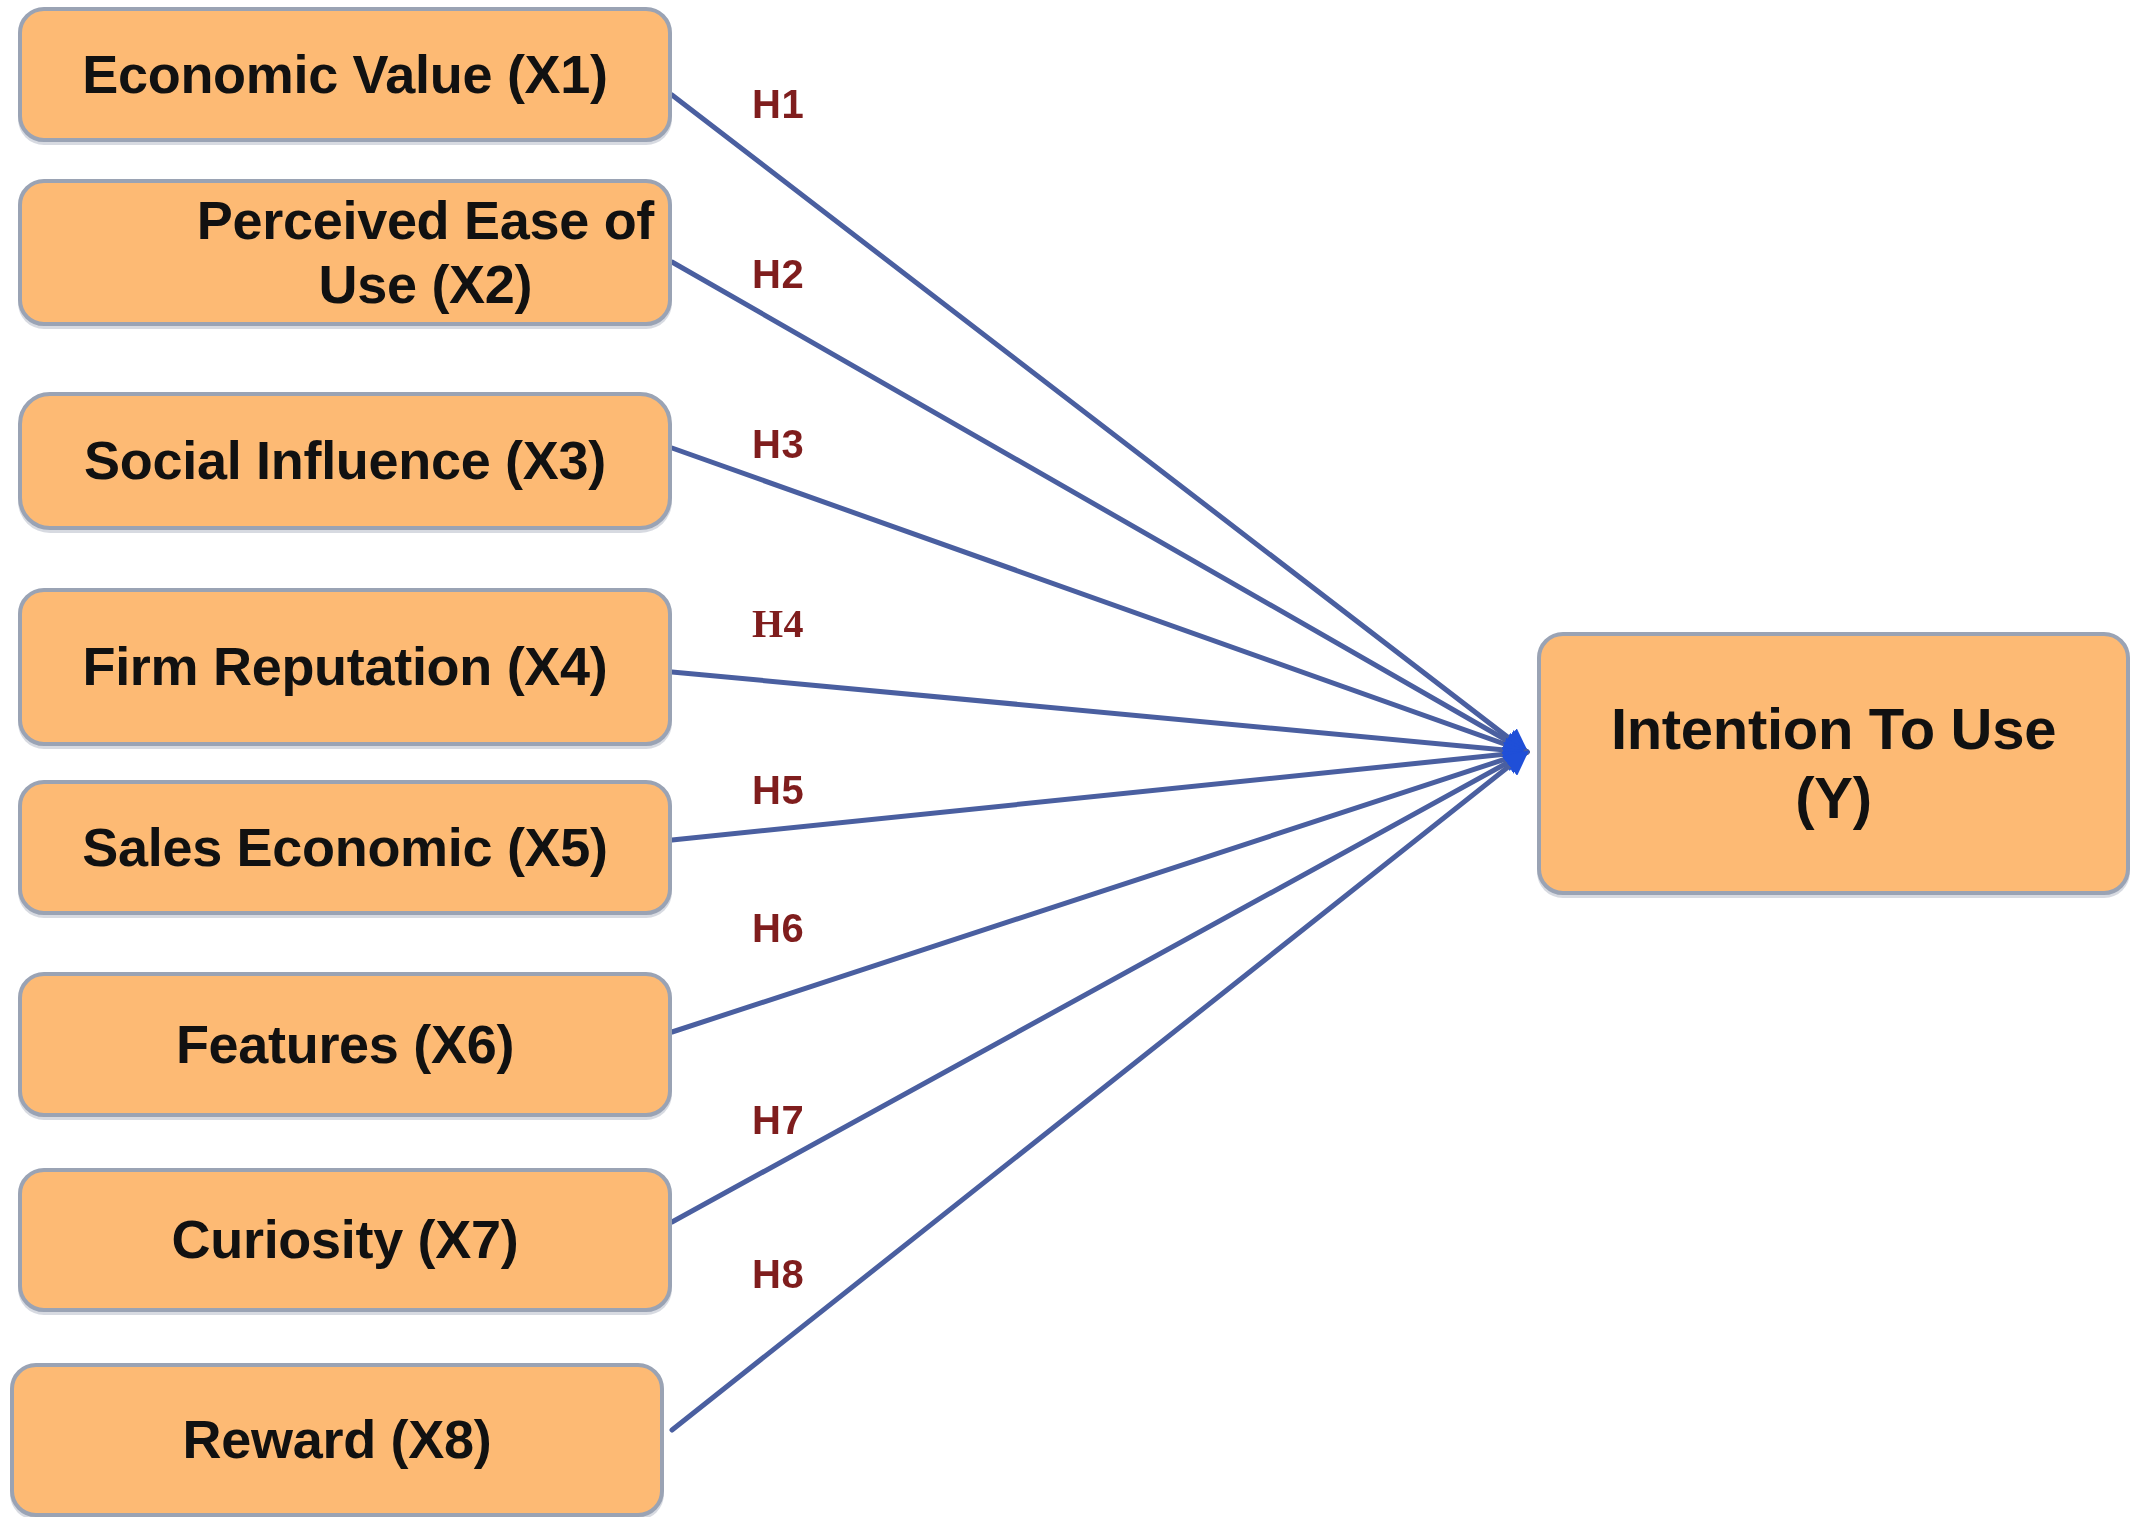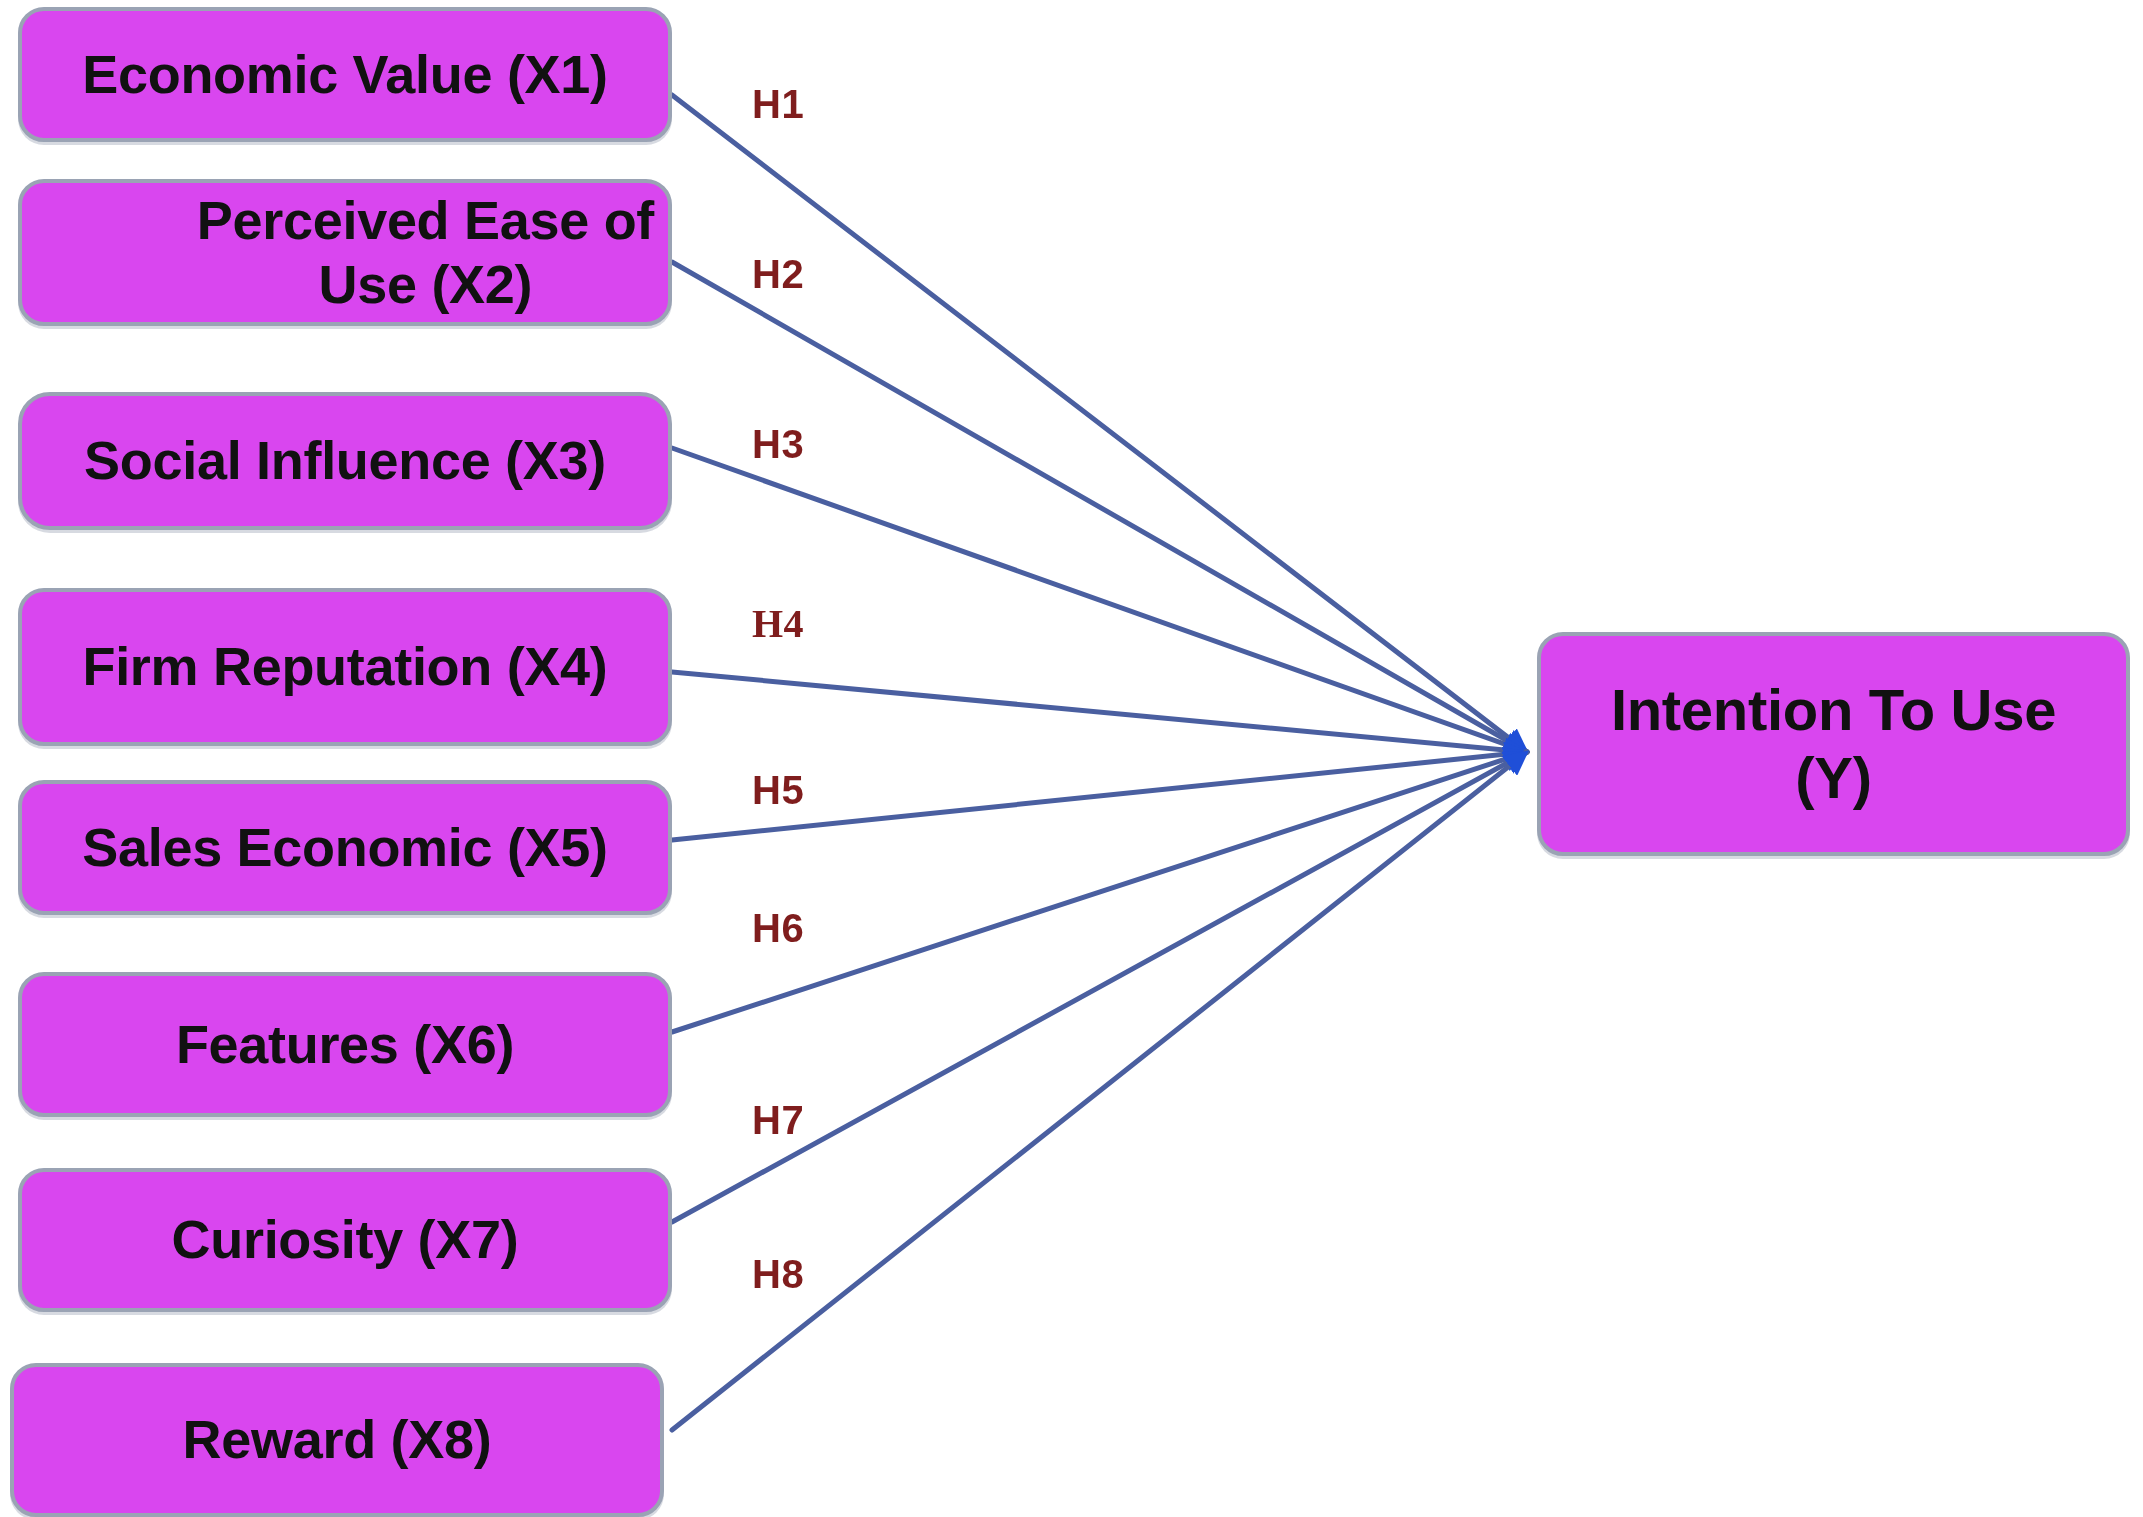--- a/index.html
+++ b/index.html
@@ -22,21 +22,21 @@
     position: absolute;
     left: 0;
     top: 0;
     width: 2143px;
     height: 1517px;
     pointer-events: none;
   }
   .node-box {
     position: absolute;
     box-sizing: border-box;
-    background: #d946ef;
+    background: #fdba74;
     border: 4px solid #9aa3b4;
     border-radius: 26px;
     display: flex;
     align-items: center;
     justify-content: center;
     text-align: center;
     color: #111111;
     font-weight: 700;
     letter-spacing: -0.3px;
     line-height: 1.18;
@@ -49,21 +49,21 @@
   }
   .predictor-box {
     left: 18px;
     width: 654px;
     font-size: 54px;
   }
   .outcome-box {
     left: 1537px;
     top: 632px;
     width: 593px;
-    height: 224px;
+    height: 263px;
     font-size: 58px;
   }
   .edge-label {
     position: absolute;
     font-size: 40px;
     font-weight: 700;
     color: #7f1d1d;
     letter-spacing: 0.5px;
     white-space: nowrap;
   }

